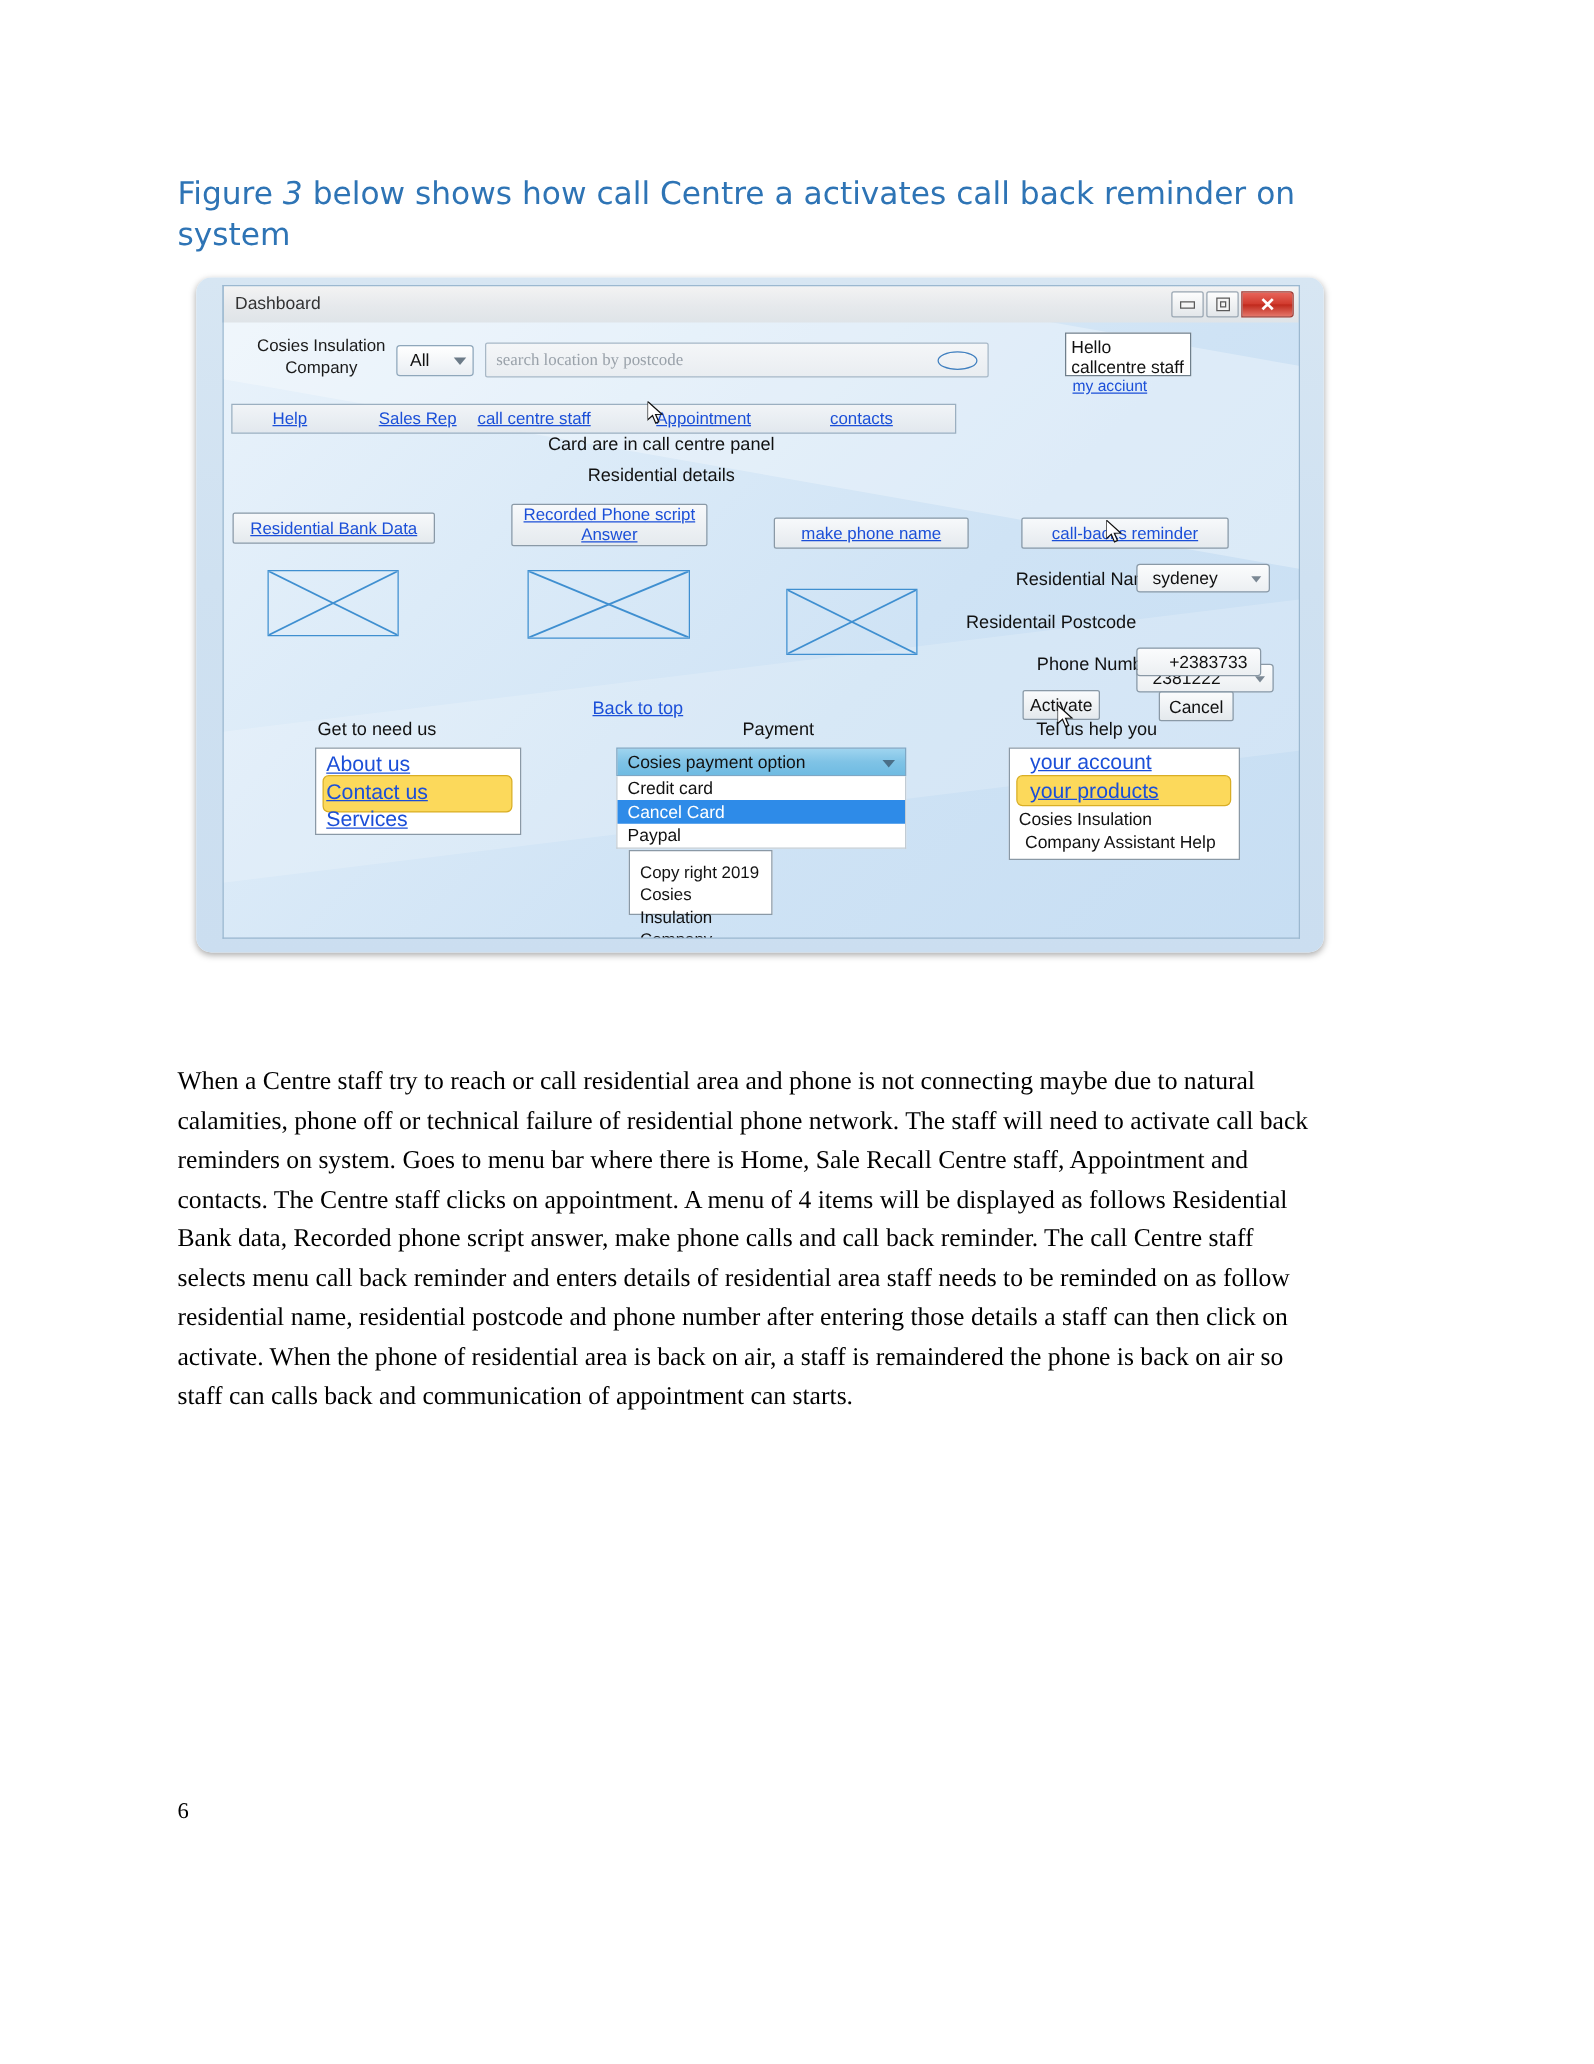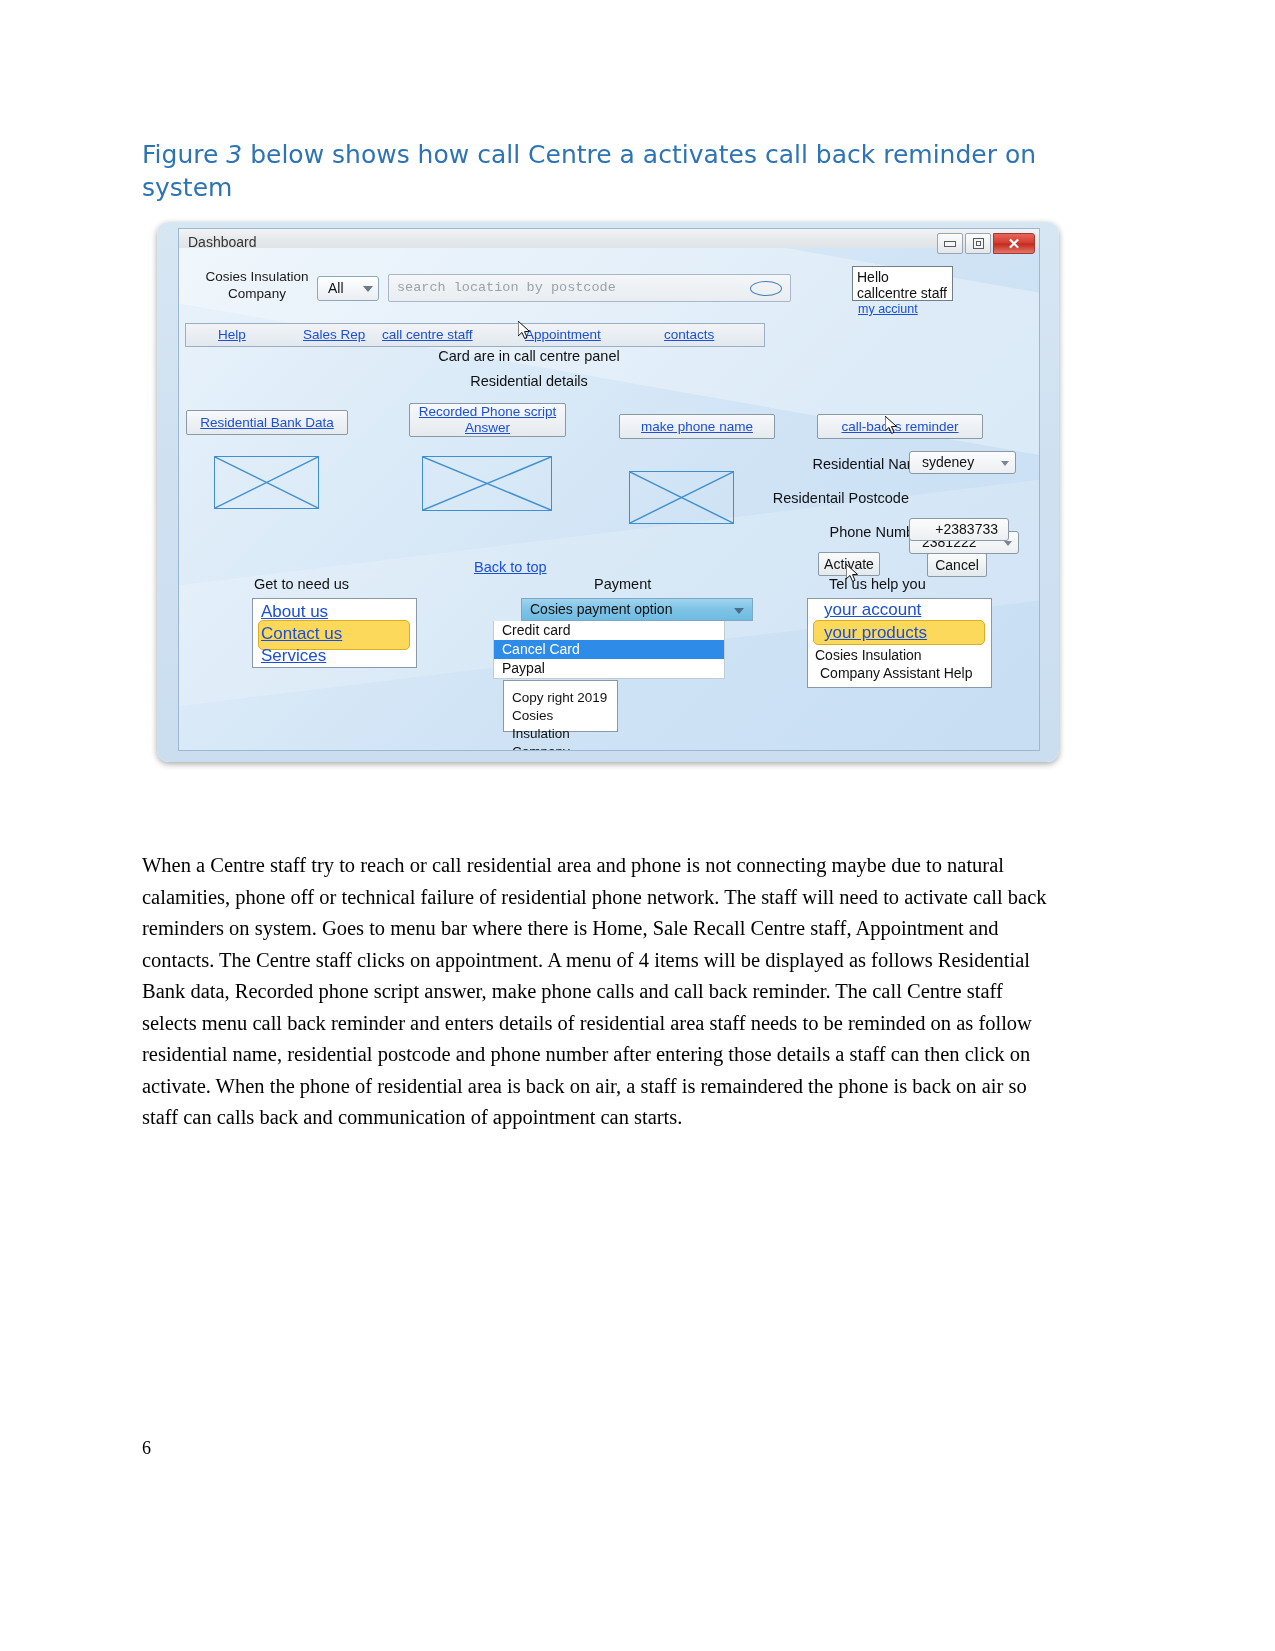--- a/index.html
+++ b/index.html
@@ -42,21 +42,21 @@
   .diag1, .diag2 {
     position:absolute; pointer-events:none;
     background:rgba(255,255,255,.30);
   }
   .diag1 { width:1100px; height:160px; left:-120px; top:-10px; transform:rotate(10deg); }
   .diag2 { width:1100px; height:120px; left:-80px; top:300px; transform:rotate(-7deg);
            background:rgba(255,255,255,.18); }
 
   
   .titlebar {
-    position:absolute; left:21px; top:6px; width:862px; height:20px;
+    position:absolute; left:21px; top:6px; width:862px; height:30px;
     background:linear-gradient(180deg,#f3f3f3 0%,#e6e9ec 55%,#dfe4e8 100%);
     border:1px solid #9bb8d0; border-bottom:none;
   }
   .titlebar .tb-text {
     position:absolute; left:9px; top:5px;
     font-family:"Liberation Sans", sans-serif; font-size:14px; color:#333;
   }
   .winbtns { position:absolute; right:4px; top:4px; display:flex; gap:2px; }
   .winbtn {
     width:26px; height:21px; border:1px solid #9aa7b3; border-radius:2px;
@@ -92,21 +92,21 @@
     width:0;height:0;border-left:5px solid transparent;border-right:5px solid transparent;
     border-top:6px solid #6c7b88;
   }
   .searchbox {
     position:absolute; left:209px; top:46px; width:403px; height:28px;
     border:1px solid #a8b8c6; border-radius:2px;
     background:linear-gradient(180deg,#f4f6f8,#e9edf1);
   }
   .searchbox .ph {
     position:absolute; left:8px; top:5px;
-    font-family:Liberation Mono, monospace; font-size:13.5px; color:#9aa2aa;
+    font-family:Liberation Serif, serif; font-size:13.5px; color:#9aa2aa;
   }
   .search-ellipse {
     position:absolute; right:8px; top:6px; width:32px; height:15px;
     border:1.6px solid #3f7fbf; border-radius:50%;
   }
   .hello-box {
     position:absolute; left:673px; top:38px; width:101px; height:35px;
     border:1px solid #6f7f8c; background:#ffffff;
     font-family:"Liberation Sans", sans-serif; font-size:14px; color:#111;
     line-height:16px; padding:2px 0 0 4px;
@@ -236,21 +236,21 @@
     position:absolute; background:#FCD95B; border:1px solid #d9ae25; border-radius:5px;
   }
   .hl-know { left:79px;  top:392px; width:152px; height:30px; }
   .hl-help { left:634px; top:392px; width:172px; height:25px; }
 
   
   .combo-head {
     position:absolute; left:314px; top:370px; width:232px; height:23px;
     border:1px solid #7fa7c4;
     background:linear-gradient(180deg,#9fd4ef 0%,#7fc3e6 50%,#6fbbe2 100%);
-    font-family:"Liberation Sans", sans-serif; font-size:14px; color:#111;margin-left:28px;
+    font-family:"Liberation Sans", sans-serif; font-size:14px; color:#111;
   }
   .combo-head .lbl { position:absolute; left:8px; top:2px; }
   .combo-head .arr {
     position:absolute; right:8px; top:9px;
     width:0;height:0;border-left:5px solid transparent;border-right:5px solid transparent;
     border-top:6px solid #4a6f88;
   }
   .combo-list {
     position:absolute; left:314px; top:393px; width:232px;
     background:#ffffff; border:1px solid #c2ccd4; border-top:none;

